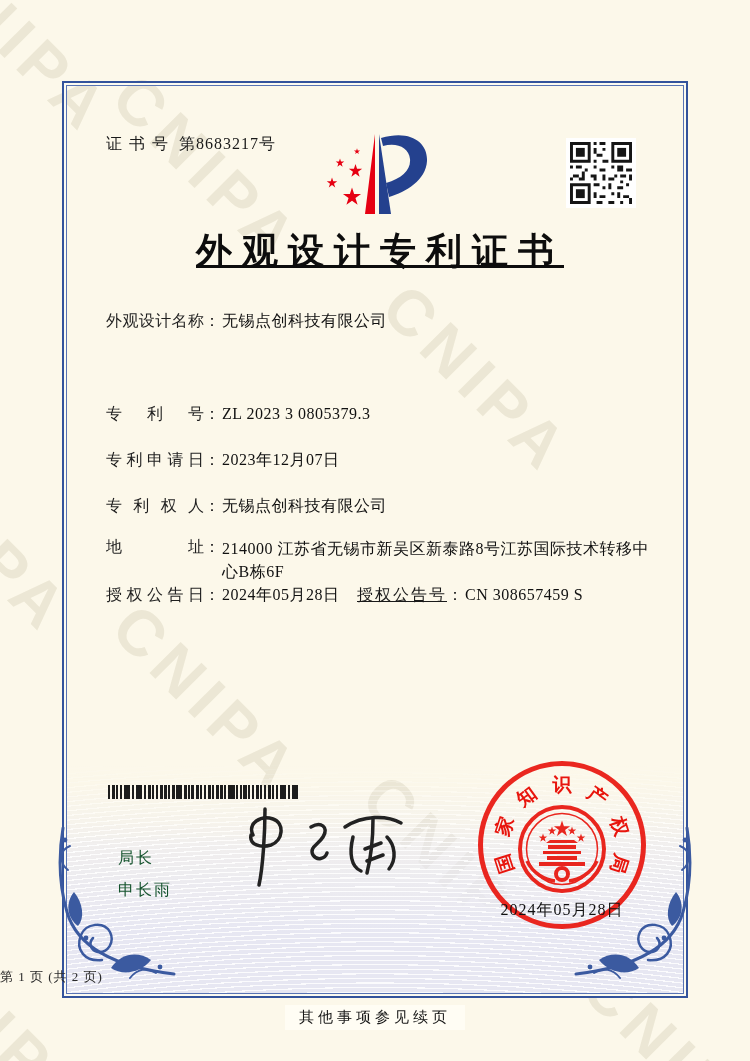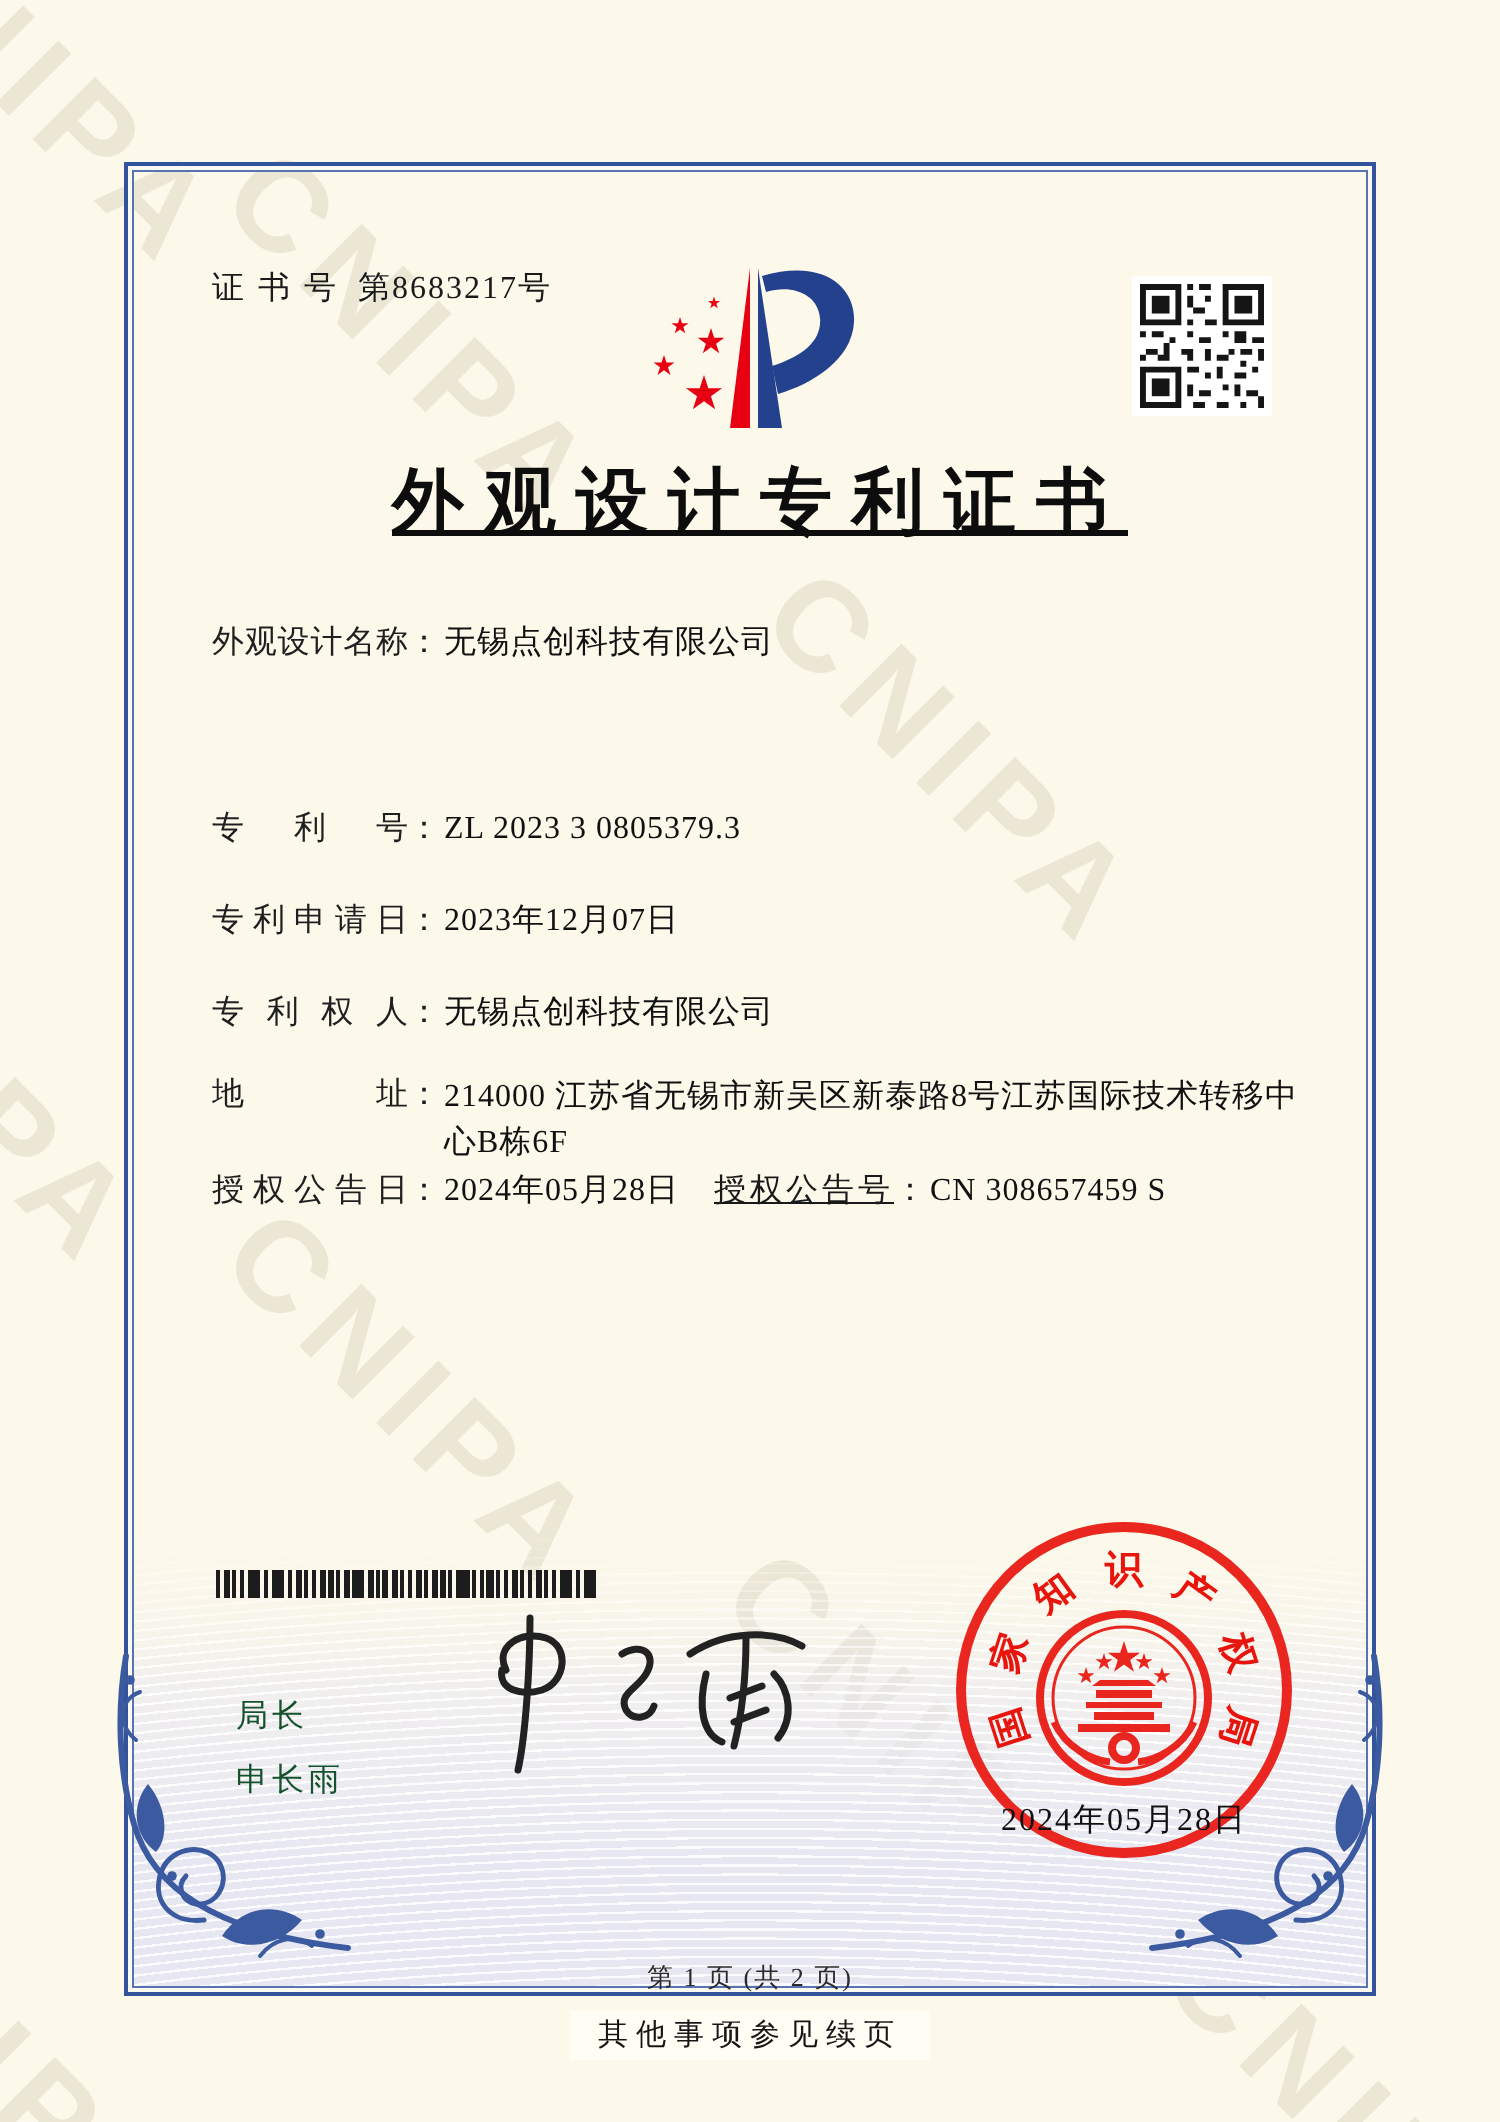--- a/index.html
+++ b/index.html
@@ -92,22 +92,22 @@
   .seal-chars span:nth-child(3){ transform:translate(-50%,-50%) rotate(-36deg)  translateY(-60px); }
   .seal-chars span:nth-child(4){ transform:translate(-50%,-50%) rotate(0deg)    translateY(-60px); }
   .seal-chars span:nth-child(5){ transform:translate(-50%,-50%) rotate(36deg)   translateY(-60px); }
   .seal-chars span:nth-child(6){ transform:translate(-50%,-50%) rotate(72deg)   translateY(-60px); }
   .seal-chars span:nth-child(7){ transform:translate(-50%,-50%) rotate(108deg)  translateY(-60px); }
   .seal-emblem { position:absolute; left:38px; top:42px; opacity:0.92; }
   .seal-date { position:absolute; left:-12px; right:-12px; top:139px;
     text-align:center; font-size:16px; color:#111; letter-spacing:1px;
     z-index:6; }
   
-  .page-info { position:absolute; left:0; right:0; top:968px; text-align:center;
-    font-size:13px; color:#2a2a2a; z-index:4; letter-spacing:1px;margin-top:12px; }
+  .page-info { position:absolute; left:0; right:0; top:968px; 
+    font-size:13px; color:#2a2a2a; z-index:4; letter-spacing:1px; }
   .cont-note { position:absolute; left:0; right:0; top:1005px; text-align:center;
     z-index:4; }
   .cont-note span { display:inline-block; background:#fffdf4; padding:3px 14px;
     font-size:15px; letter-spacing:4px; color:#161616; }
 </style>
 </head>
 <body>
 
 <div class="page">
 

